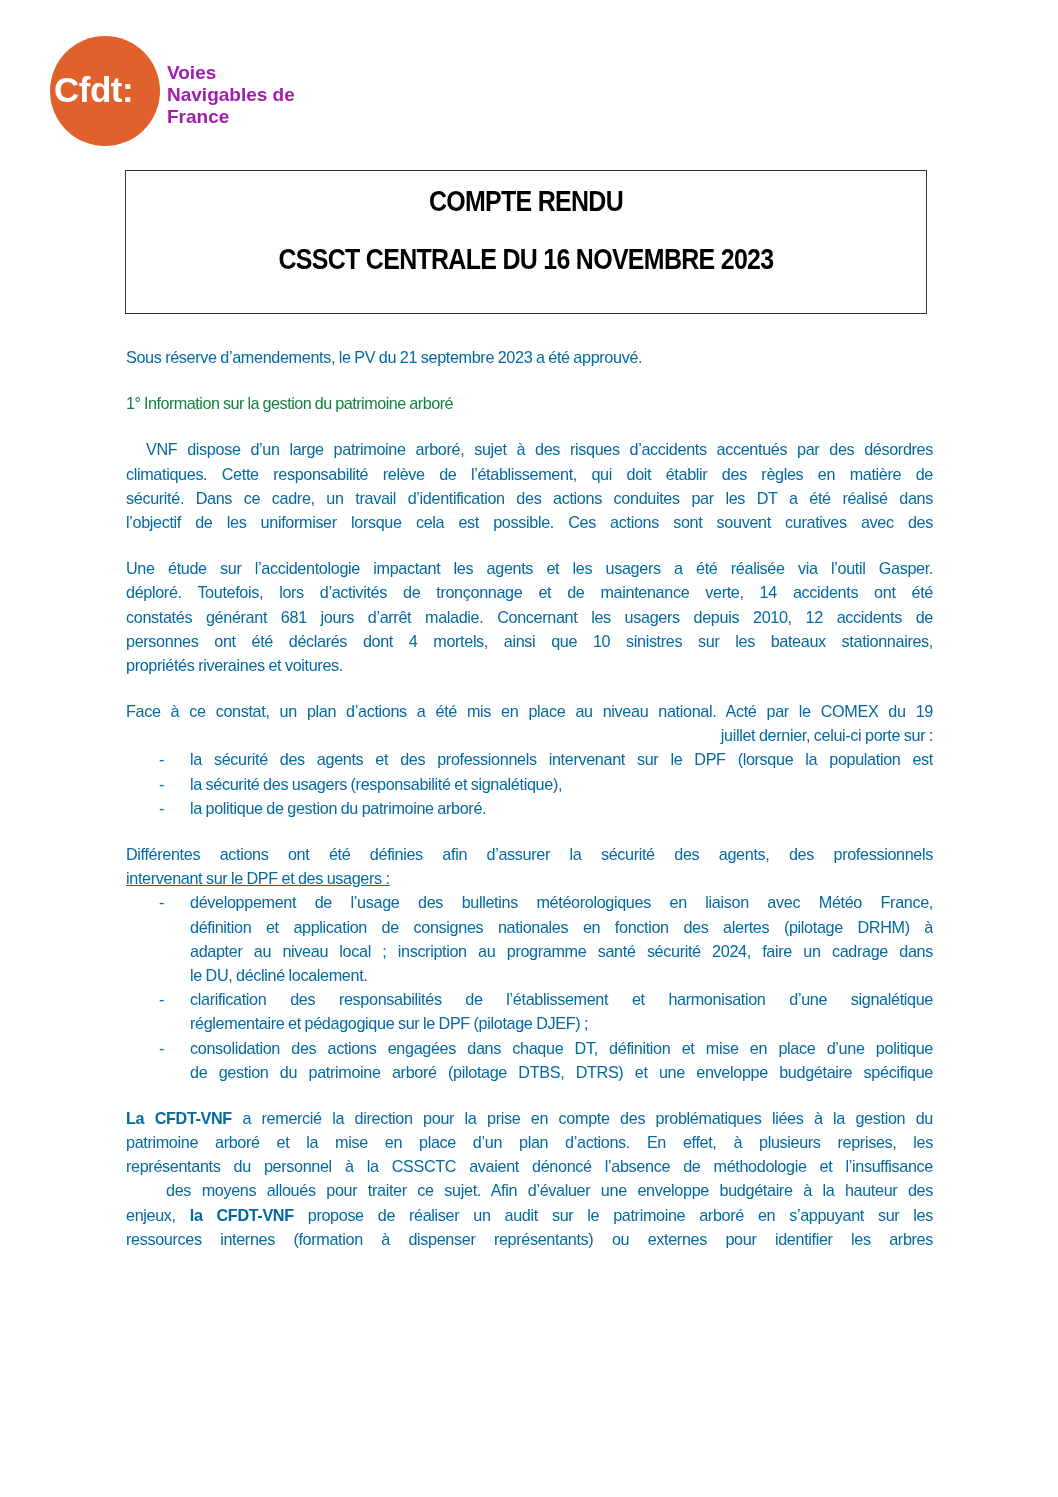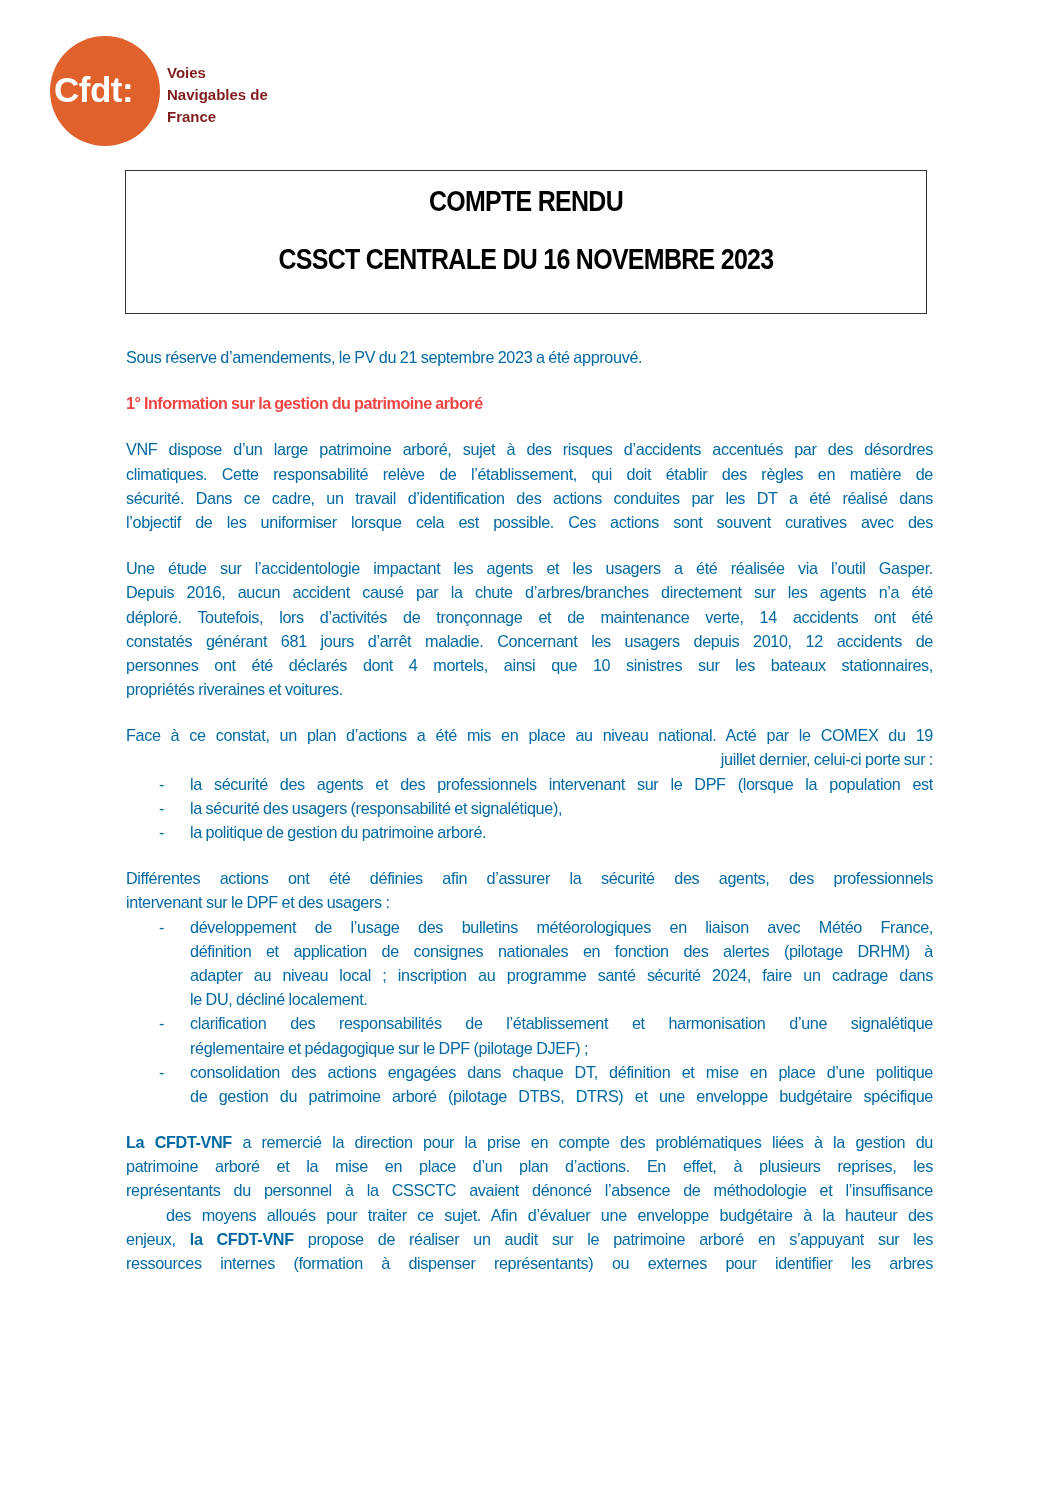--- a/index.html
+++ b/index.html
@@ -34,23 +34,23 @@
       color: #ffffff;
       letter-spacing: -0.5px;
       line-height: 40px;
     }
     .logo-text {
       position: absolute;
       left: 167px;
       top: 62px;
       font-family: "Liberation Sans", sans-serif;
       font-weight: bold;
-      font-size: 15px;
+      font-size: 19px;
       line-height: 22px;
-      color: #7f1d1d;
+      color: #a21caf;
     }
     .logo-text div { white-space: nowrap; }
 
     .title-box {
       position: absolute;
       left: 125px;
       top: 170px;
       width: 802px;
       height: 144px;
       border: 1.5px solid #333333;
@@ -88,22 +88,22 @@
       color: #0369a1;
     }
     .just {
       text-align: justify;
       text-align-last: justify;
       white-space: normal;
       overflow: hidden;
     }
     .gap { height: 22px; }
     .heading {
-      color: #ef4444;
-      font-weight: bold;
+      color: #15803d;
+      font-weight: normal;
       letter-spacing: -0.5px;
     }
     .bullet-row {
       position: relative;
       padding-left: 64px;
     }
     .bullet-dash {
       position: absolute;
       left: 33px;
       top: 0;
@@ -128,30 +128,29 @@
 
 <div class="content">
 
   <div class="line" style="white-space: nowrap; text-align: left; text-align-last: auto;">Sous réserve d’amendements, le PV du 21 septembre 2023 a été approuvé.</div>
   <div class="gap"></div>
 
   <div class="line heading" style="white-space: nowrap; text-align: left; text-align-last: auto;">1° Information sur la gestion du patrimoine arboré</div>
   <div class="gap"></div>
 
   <div>
-    <div class="line just" style="white-space: normal; text-align: justify; text-align-last: justify;">VNF dispose d’un large patrimoine arboré, sujet à des risques d’accidents accentués par des désordres</div>
+    <div class="line just" style="white-space: normal; text-align: justify; text-align-last: justify; margin-left: 20px;">VNF dispose d’un large patrimoine arboré, sujet à des risques d’accidents accentués par des désordres</div>
     <div class="line just" style="white-space: normal; text-align: justify; text-align-last: justify;">climatiques. Cette responsabilité relève de l’établissement, qui doit établir des règles en matière de</div>
     <div class="line just" style="white-space: normal; text-align: justify; text-align-last: justify;">sécurité. Dans ce cadre, un travail d’identification des actions conduites par les DT a été réalisé dans</div>
     <div class="line just" style="white-space: normal; text-align: justify; text-align-last: justify;">l’objectif de les uniformiser lorsque cela est possible. Ces actions sont souvent curatives avec des</div>
   </div>
   <div class="gap"></div>
 
   <div>
     <div class="line just" style="white-space: normal; text-align: justify; text-align-last: justify;">Une étude sur l’accidentologie impactant les agents et les usagers a été réalisée via l’outil Gasper.</div>
-    <div class="line just" style="white-space: normal; text-align: justify; text-align-last: justify;">Depuis 2016, aucun accident causé par la chute d’arbres/branches directement sur les agents n’a été</div>
     <div class="line just" style="white-space: normal; text-align: justify; text-align-last: justify;">déploré. Toutefois, lors d’activités de tronçonnage et de maintenance verte, 14 accidents ont été</div>
     <div class="line just" style="white-space: normal; text-align: justify; text-align-last: justify;">constatés générant 681 jours d’arrêt maladie. Concernant les usagers depuis 2010, 12 accidents de</div>
     <div class="line just" style="white-space: normal; text-align: justify; text-align-last: justify;">personnes ont été déclarés dont 4 mortels, ainsi que 10 sinistres sur les bateaux stationnaires,</div>
     <div class="line" style="white-space: nowrap; text-align: left; text-align-last: auto;">propriétés riveraines et voitures.</div>
   </div>
   <div class="gap"></div>
 
   <div>
     <div class="line just" style="white-space: normal; text-align: justify; text-align-last: justify;">Face à ce constat, un plan d’actions a été mis en place au niveau national. Acté par le COMEX du 19</div>
     <div class="line" style="white-space: nowrap; text-align: right; text-align-last: auto;">juillet dernier, celui-ci porte sur :</div>
@@ -174,21 +173,21 @@
       <div class="line bullet-row" style="white-space: nowrap; text-align: left; text-align-last: auto;">
         <span class="bullet-dash">-</span>
         <span>la politique de gestion du patrimoine arboré.</span>
       </div>
     </div>
   </div>
   <div class="gap"></div>
 
   <div>
     <div class="line just" style="white-space: normal; text-align: justify; text-align-last: justify;">Différentes actions ont été définies afin d’assurer la sécurité des agents, des professionnels</div>
-    <div class="line" style="white-space: nowrap; text-align: left; text-align-last: auto;">intervenant sur le DPF et des usagers :</div>
+    <div class="line" style="white-space: nowrap; text-align: left; text-align-last: auto; text-decoration: underline;">intervenant sur le DPF et des usagers :</div>
   </div>
 
   <div>
     <div>
       <div class="line bullet-row just" style="white-space: normal; text-align: justify; text-align-last: justify;">
         <span class="bullet-dash">-</span>
         <span>développement de l’usage des bulletins météorologiques en liaison avec Météo France,</span>
       </div>
       <div class="line bullet-row just" style="white-space: normal; text-align: justify; text-align-last: justify;">
         <span>définition et application de consignes nationales en fonction des alertes (pilotage DRHM) à</span>

